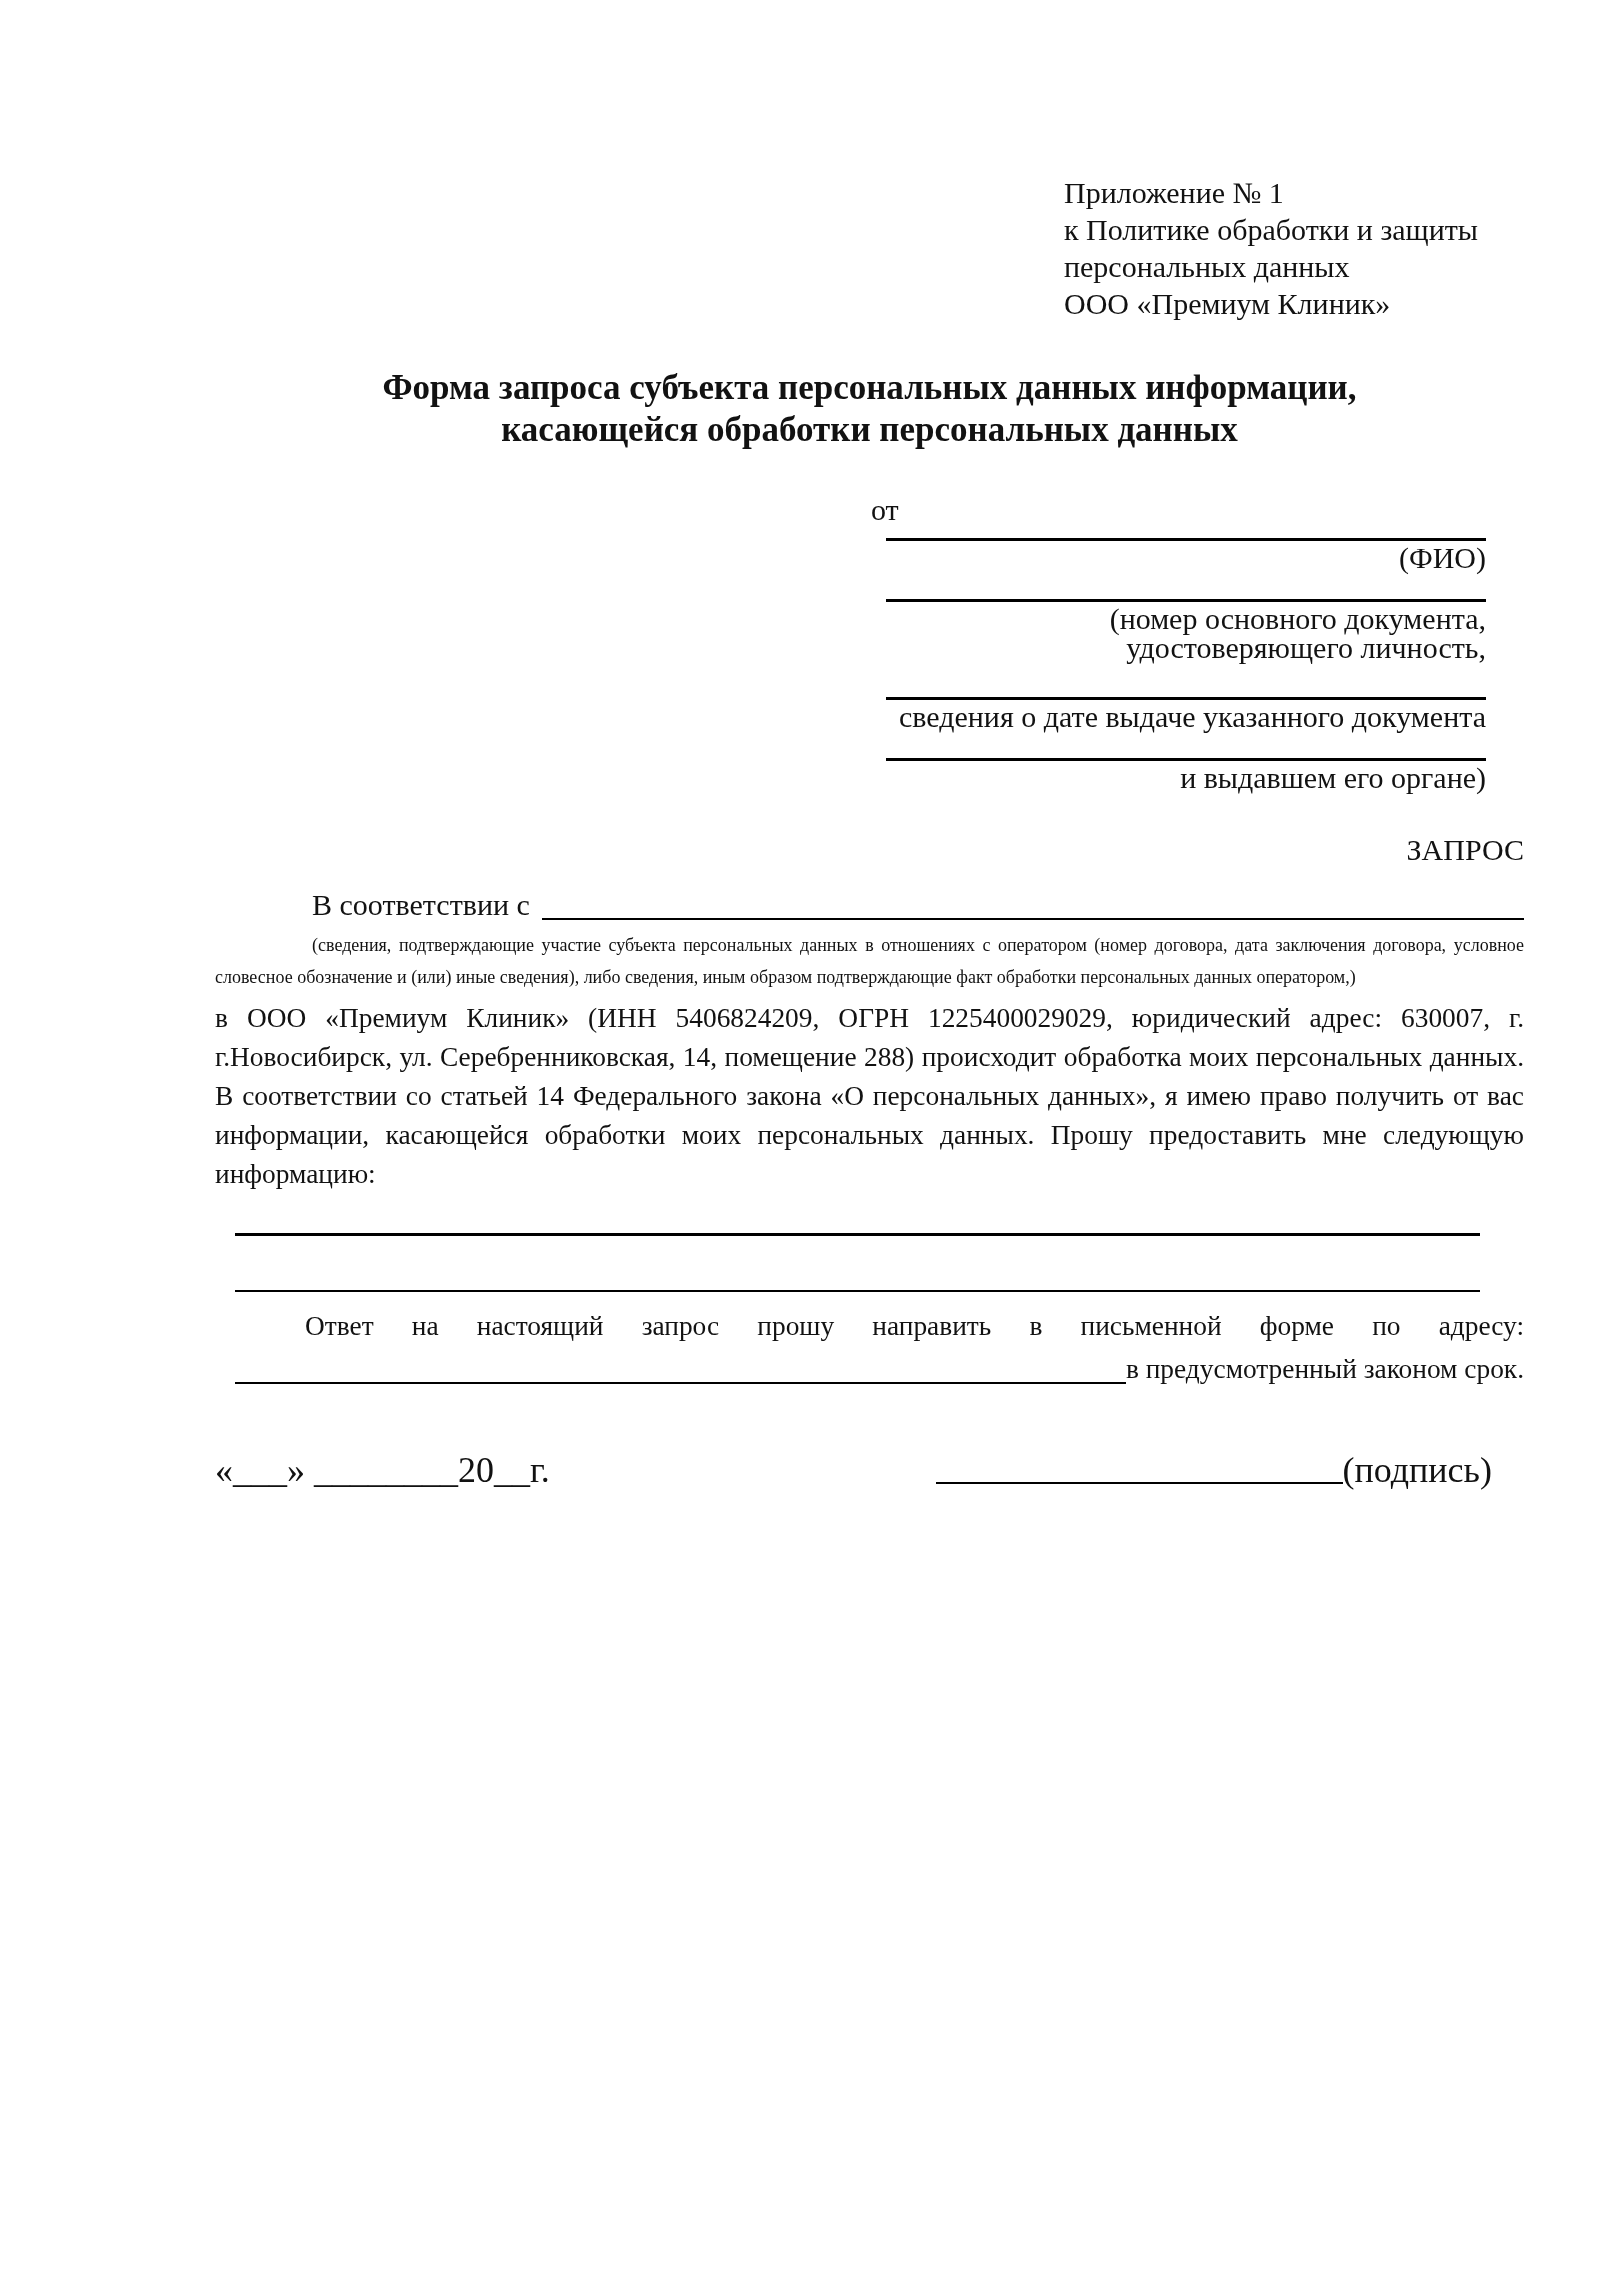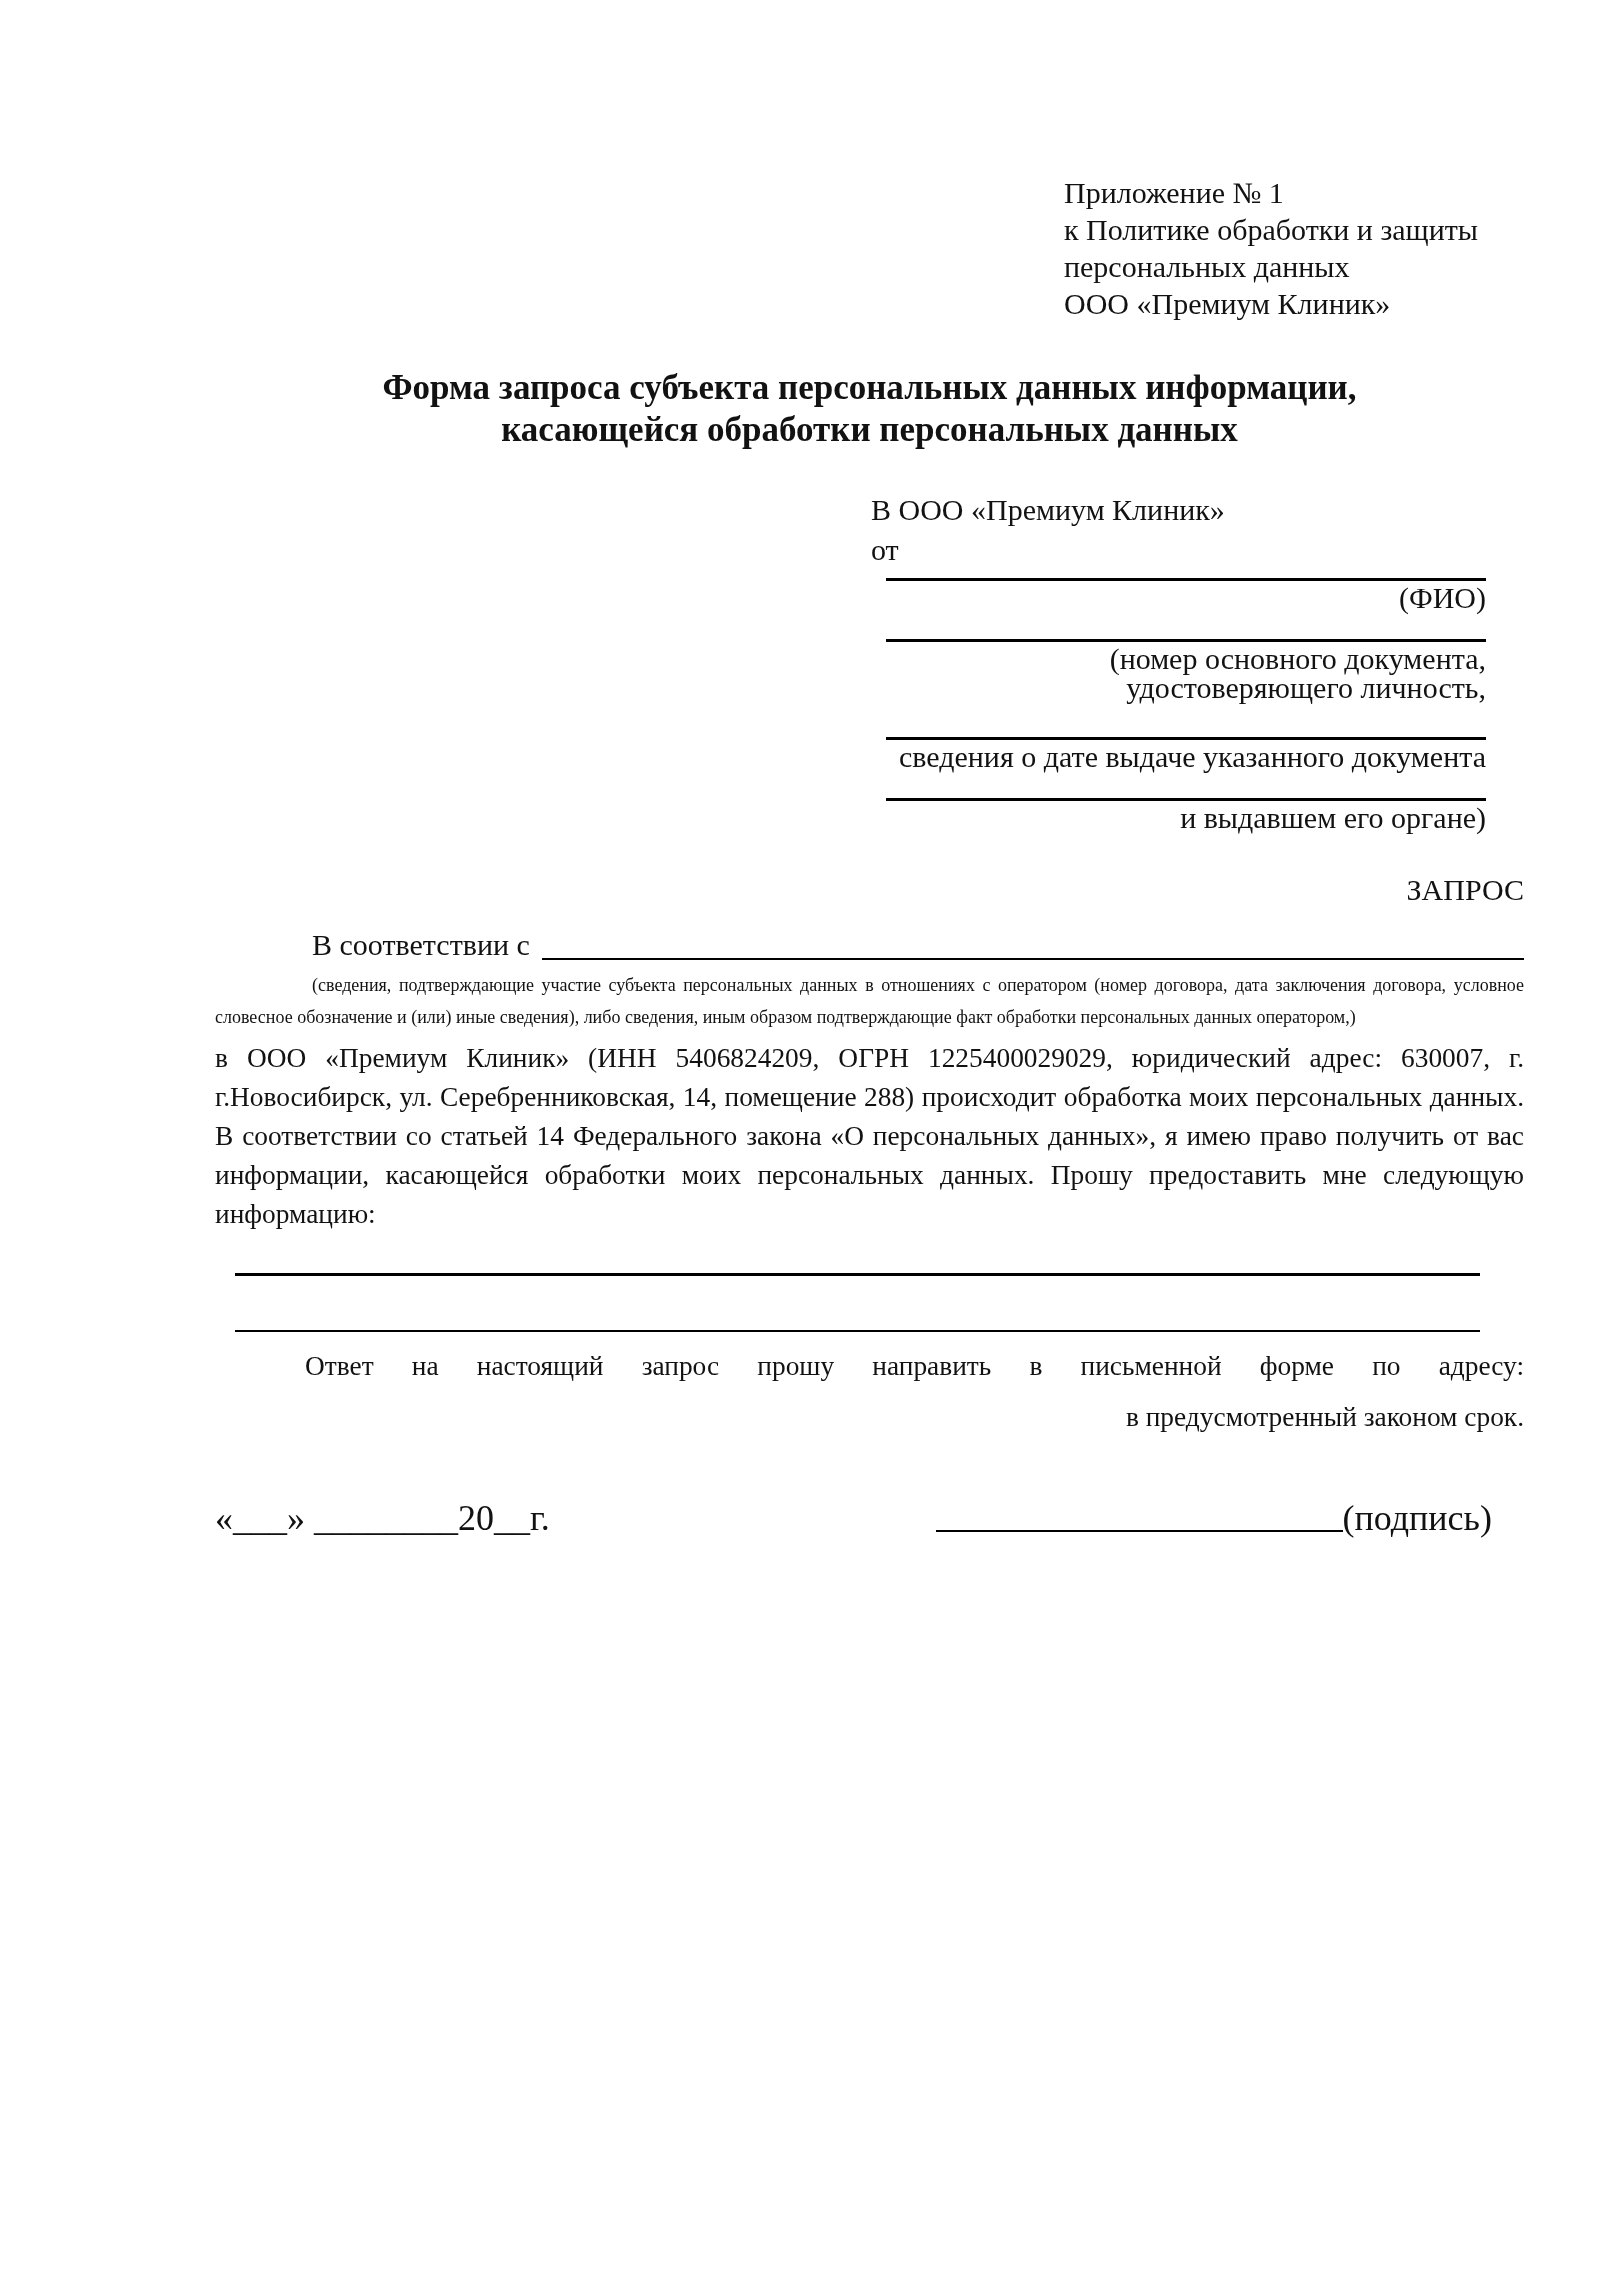--- a/index.html
+++ b/index.html
@@ -38,21 +38,21 @@
 
   .fine-print { font-size: 18px; line-height: 32px; text-align: justify; text-indent: 97px; margin-top: 3.9px; }
 
   .body-par { margin-top: 5.9px; font-size: 27.4px; line-height: 39px; text-align: justify; }
 
   .blank-rules { margin-top: 39px; margin-left: 19.6px; width: 1245px; }
   .blank-rules .rule + .rule { margin-top: 54px; }
 
   .answer { margin-top: 13.7px; font-size: 27.4px; line-height: 41px; text-align: justify; text-align-last: justify; text-indent: 90px; }
 
-  .addr-row { display: flex; align-items: flex-end; font-size: 27.4px; line-height: 41px; margin-top: 2px; margin-left: 19.6px; flex-direction: column; }
+  .addr-row { display: flex; align-items: flex-end; font-size: 27.4px; line-height: 41px; margin-top: 2px; margin-left: 19.6px; }
   .addr-fill { flex: 1 1 auto; border-bottom: 2.9px solid #000; margin-bottom: 5.9px; }
   .addr-suffix { white-space: nowrap; }
 
   .sig-row { margin-top: 61px; display: flex; justify-content: space-between; align-items: flex-end; font-size: 36px; line-height: 39px; padding-right: 32px; }
   .sig-right { display: flex; align-items: flex-end; }
   .sig-line { width: 407px; border-bottom: 2.9px solid #000; margin-bottom: 5.9px; }
   .sig-caption { white-space: nowrap; text-align: center; }
 </style>
 </head>
 <body>
@@ -66,21 +66,20 @@
       <div>персональных данных</div>
       <div>ООО «Премиум Клиник»</div>
     </div>
 
     <div class="title">
       <div>Форма запроса субъекта персональных данных информации,</div>
       <div>касающейся обработки персональных данных</div>
     </div>
 
     <div class="addressee">
-      <div>В ООО «Премиум Клиник»</div>
       <div>от</div>
     </div>
 
     <div class="fields">
       <div class="rule"></div>
       <div class="field-caption">(ФИО)</div>
 
       <div class="rule gap-a"></div>
       <div class="field-caption">(номер основного документа, удостоверяющего личность,</div>
 

